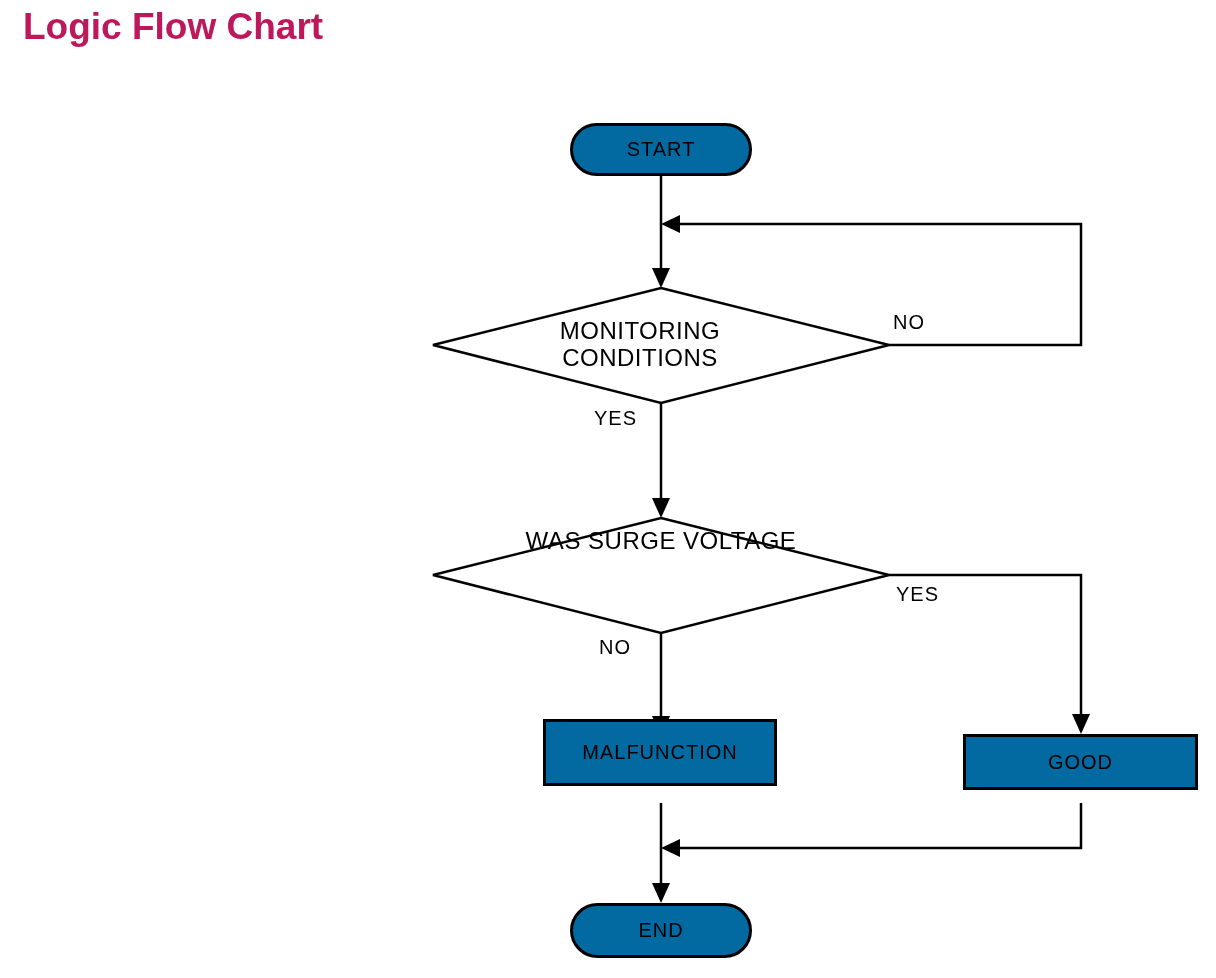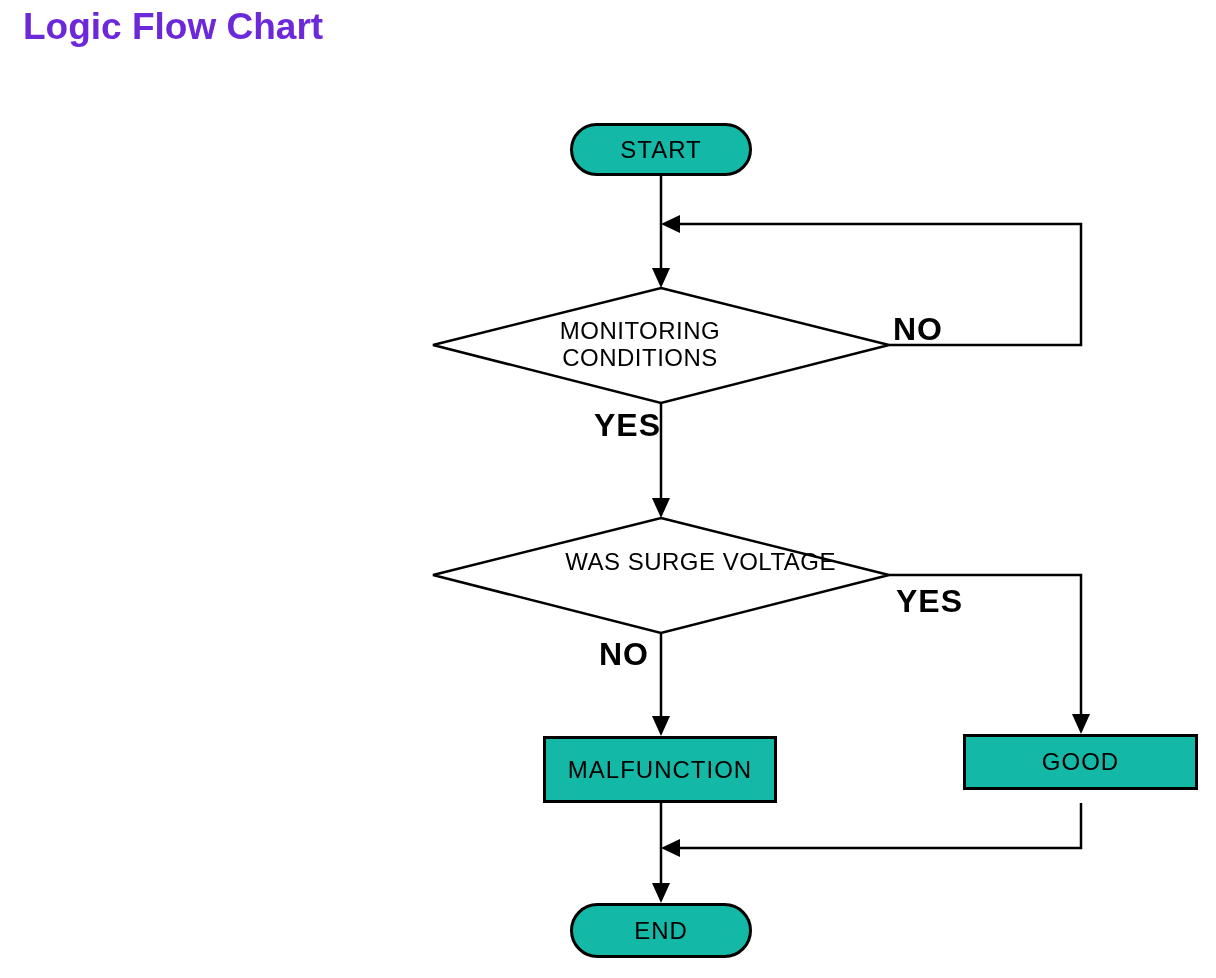--- a/index.html
+++ b/index.html
@@ -17,68 +17,67 @@
     overflow: hidden;
   }
   .page-title {
     position: absolute;
     left: 23px;
     top: 6px;
     margin: 0;
     font-size: 37px;
     font-weight: bold;
     letter-spacing: 0px;
-    color: #6d28d9;
+    color: #be185d;
     white-space: nowrap;
   }
   svg.connectors {
     position: absolute;
     left: 0;
     top: 0;
   }
   .node {
     position: absolute;
     box-sizing: border-box;
     display: flex;
     align-items: center;
     justify-content: center;
-    font-size: 24px;
+    font-size: 20px;
     letter-spacing: 1px;
-    background: #14b8a6;
+    background: #0369a1;
     border: 3px solid #000000;
     white-space: nowrap;
   }
   .stadium {
     border-radius: 28px;
   }
   .node-start { left: 570px; top: 123px; width: 182px; height: 53px; }
   .node-end   { left: 570px; top: 903px; width: 182px; height: 55px; text-align: center; }
-  .node-malfunction { left: 543px; top: 736px; width: 234px; height: 67px; }
+  .node-malfunction { left: 543px; top: 719px; width: 234px; height: 67px; }
   .node-good        { left: 963px; top: 734px; width: 235px; height: 56px; }
   .diamond-text {
     position: absolute;
     text-align: center;
     font-size: 24px;
     line-height: 27px;
     letter-spacing: 0.5px;
     white-space: nowrap;
   }
   .diamond1-text { left: 490px; top: 317px; width: 300px; }
-  .diamond2-text { left: 486px; top: 548px; width: 350px; text-align: right; }
+  .diamond2-text { left: 486px; top: 527px; width: 350px; }
   sub.vsub {
     font-size: 17px;
     line-height: 0;
     vertical-align: -2px;
   }
   .edge-label {
     position: absolute;
-    font-size: 32px;
+    font-size: 20px;
     letter-spacing: 1px;
     white-space: nowrap;
-    font-weight: bold;
   }
   .label-no1  { left: 893px; top: 311px; }
   .label-yes1 { left: 594px; top: 407px; }
   .label-yes2 { left: 896px; top: 583px; }
   .label-no2  { left: 599px; top: 636px; }
 </style>
 </head>
 <body>
 
 <div class="canvas">

